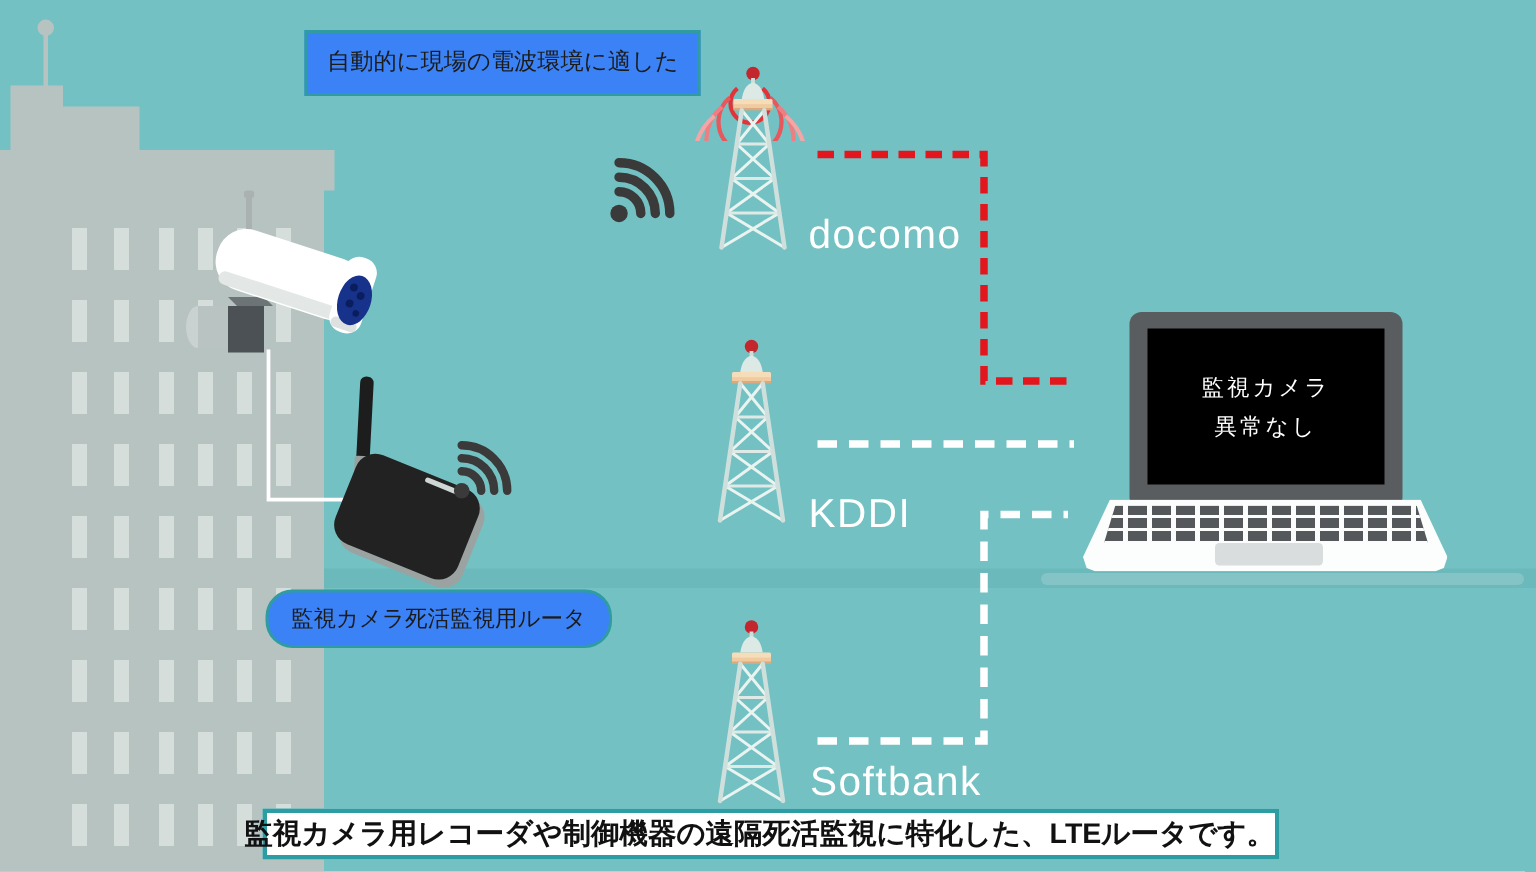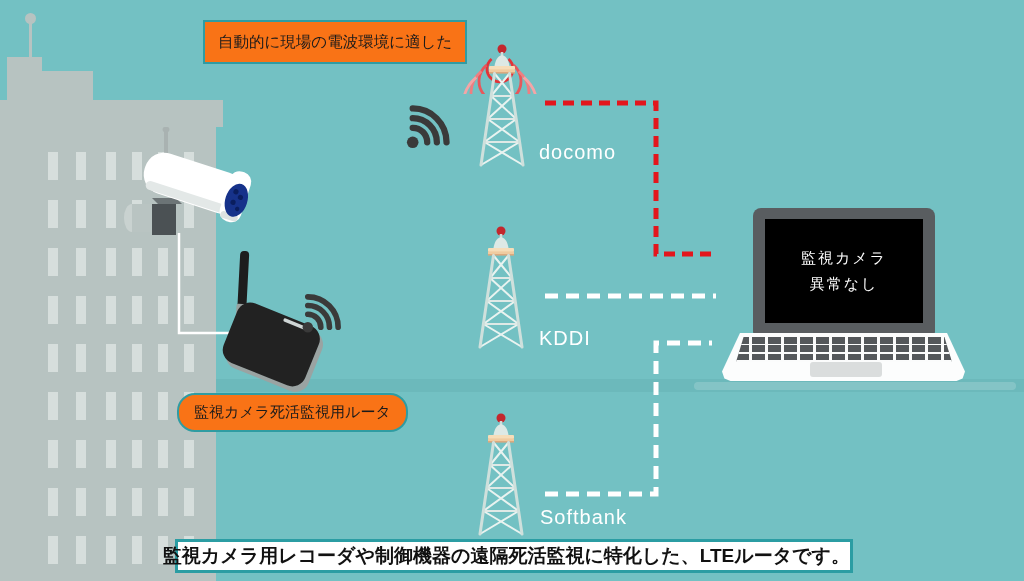--- a/index.html
+++ b/index.html
@@ -10,32 +10,32 @@
     font-family:"Liberation Sans", sans-serif;
     background:#73c1c3;
   }
   .abs{position:absolute;}
   .bld{background:#b7c3c1;}
   .win-col{
     width:10px;
     background-image:repeating-linear-gradient(180deg,#d6dedc 0 28px,transparent 28px 48px);
   }
   .callout{
-    background:#f97316;
+    background:#3b82f6;
     border:2.5px solid #2f9ca2;
     color:#1b1b1b;
     white-space:nowrap;
     box-sizing:border-box;
     font-family:Liberation Serif, serif;
   }
   .callout-top{padding:7px 13px;font-size:15.5px;line-height:26px;}
   .callout-router{padding:8px 15px;font-size:15px;}
   .carrier-label{
     color:#ffffff;
-    font-size:20px;
+    font-size:27px;
     letter-spacing:1px;
   }
   .banner{
     left:175px;top:539px;width:678px;height:34px;
     background:#ffffff;
     border:3px solid #2b9da3;
     box-sizing:border-box;
     display:flex;align-items:center;justify-content:flex-end;
     font-size:19px;font-weight:bold;color:#111111;
     white-space:nowrap;

